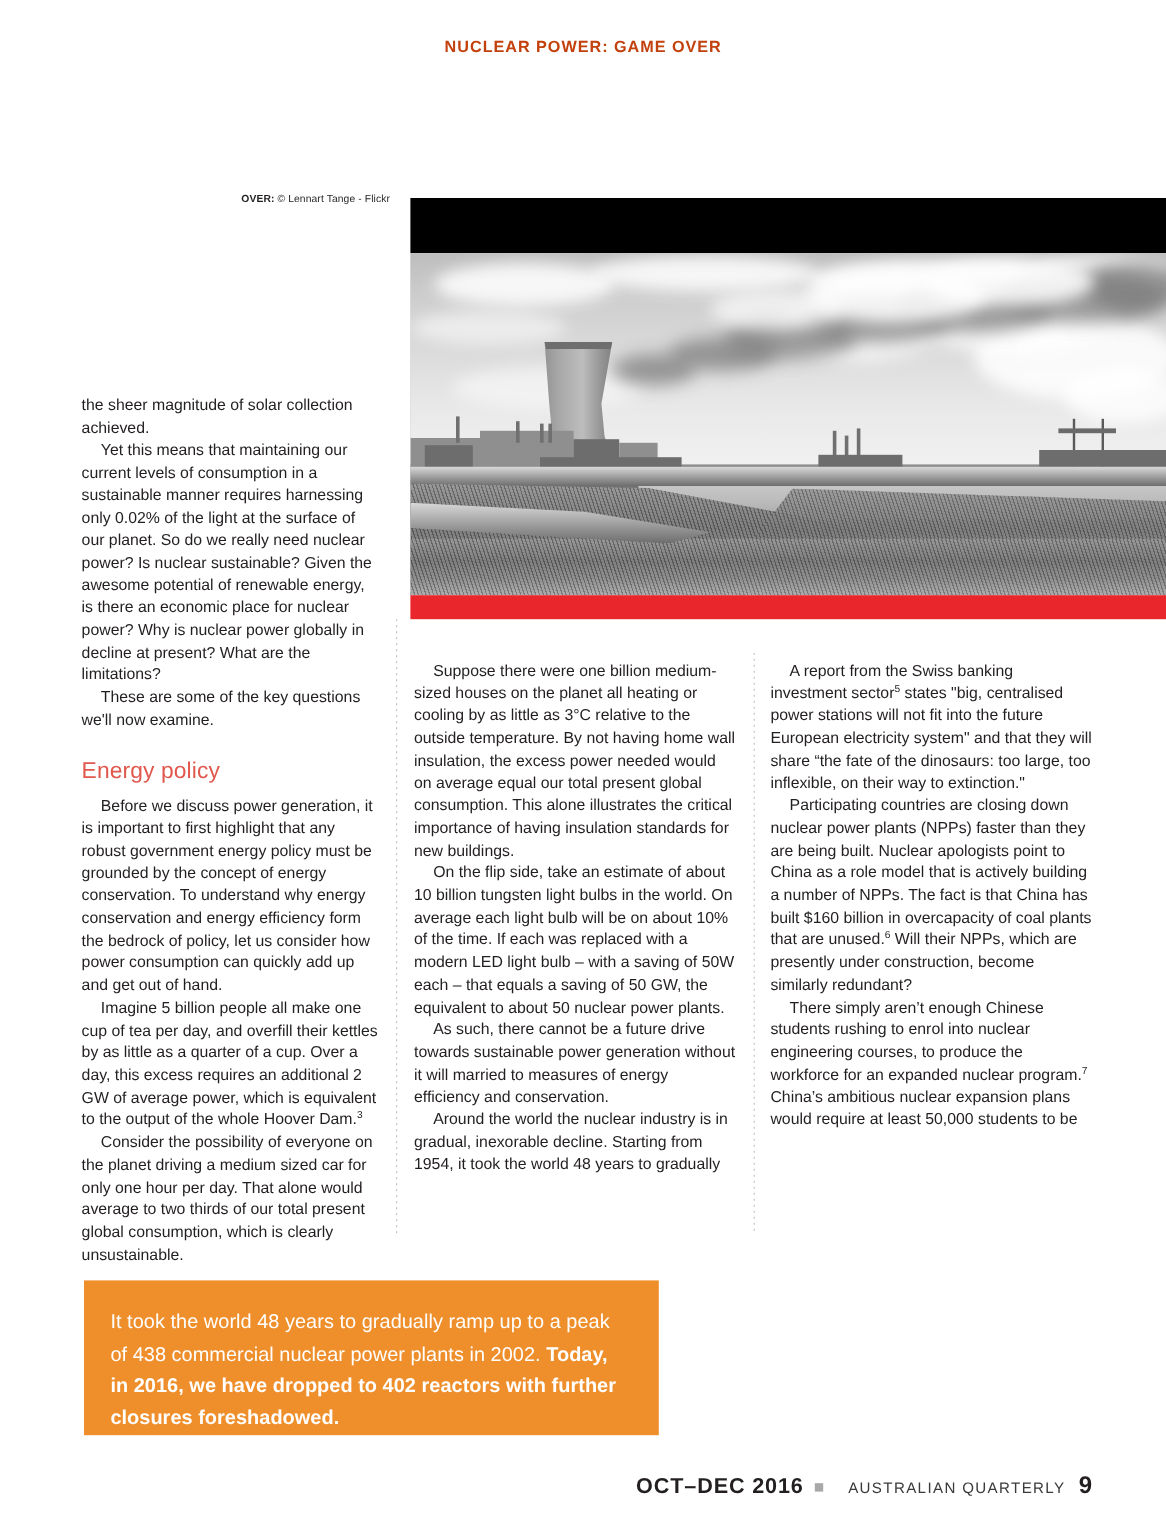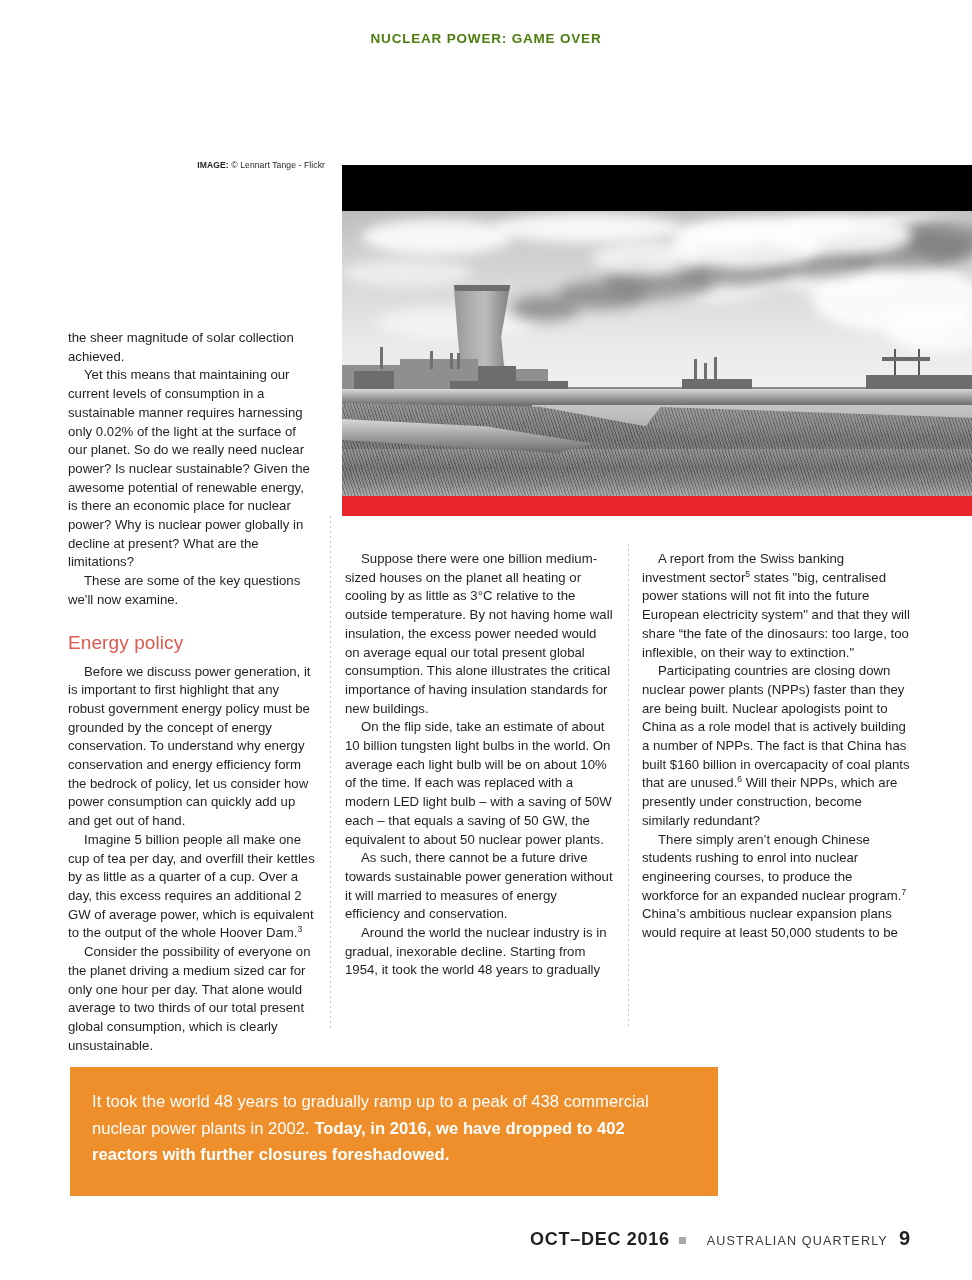--- a/index.html
+++ b/index.html
@@ -19,21 +19,21 @@
   
   .running-head {
     position: absolute;
     top: 31px;
     left: 0;
     width: 972px;
     text-align: center;
     font-size: 13.5px;
     font-weight: bold;
     letter-spacing: 0.06em;
-    color: #4d7c0f;
+    color: #c2410c;
   }
 
   
   .image-credit {
     position: absolute;
     top: 160px;
     left: 80px;
     width: 245px;
     text-align: right;
     font-size: 8.6px;
@@ -175,21 +175,21 @@
     background-size: 1px 5px;
   }
   .rule-1 { left: 330px; top: 516px; height: 512px; }
   .rule-2 { left: 628px; top: 544px; height: 484px; }
 
   
   .pullquote {
     position: absolute;
     left: 70px;
     top: 1067px;
-    width: 648px;
+    width: 479px;
     height: 129px;
     background: #ef8f2c;
     box-sizing: border-box;
     padding: 22px 30px 0 22px;
   }
   .pullquote p {
     margin: 0;
     color: #ffffff;
     font-size: 16.6px;
     line-height: 26.5px;
@@ -230,21 +230,21 @@
     font-weight: bold;
     margin-left: 2px;
   }
 </style>
 </head>
 <body>
 
 <div class="running-head">NUCLEAR POWER: GAME OVER</div>
 
 <div class="image-credit">
-  <b>IMAGE:</b><span> © Lennart Tange - Flickr</span>
+  <b>OVER:</b><span> © Lennart Tange - Flickr</span>
 </div>
 
 <div class="photo-block">
   <div class="photo-topband"></div>
   <div class="photo-image">
     <div class="sky"></div>
 
     <div class="cloud" style="left:20px;  top:8px;   width:150px; height:36px;"></div>
     <div class="cloud" style="left:150px; top:2px;   width:190px; height:30px;"></div>
     <div class="cloud" style="left:330px; top:6px;   width:210px; height:34px;"></div>

